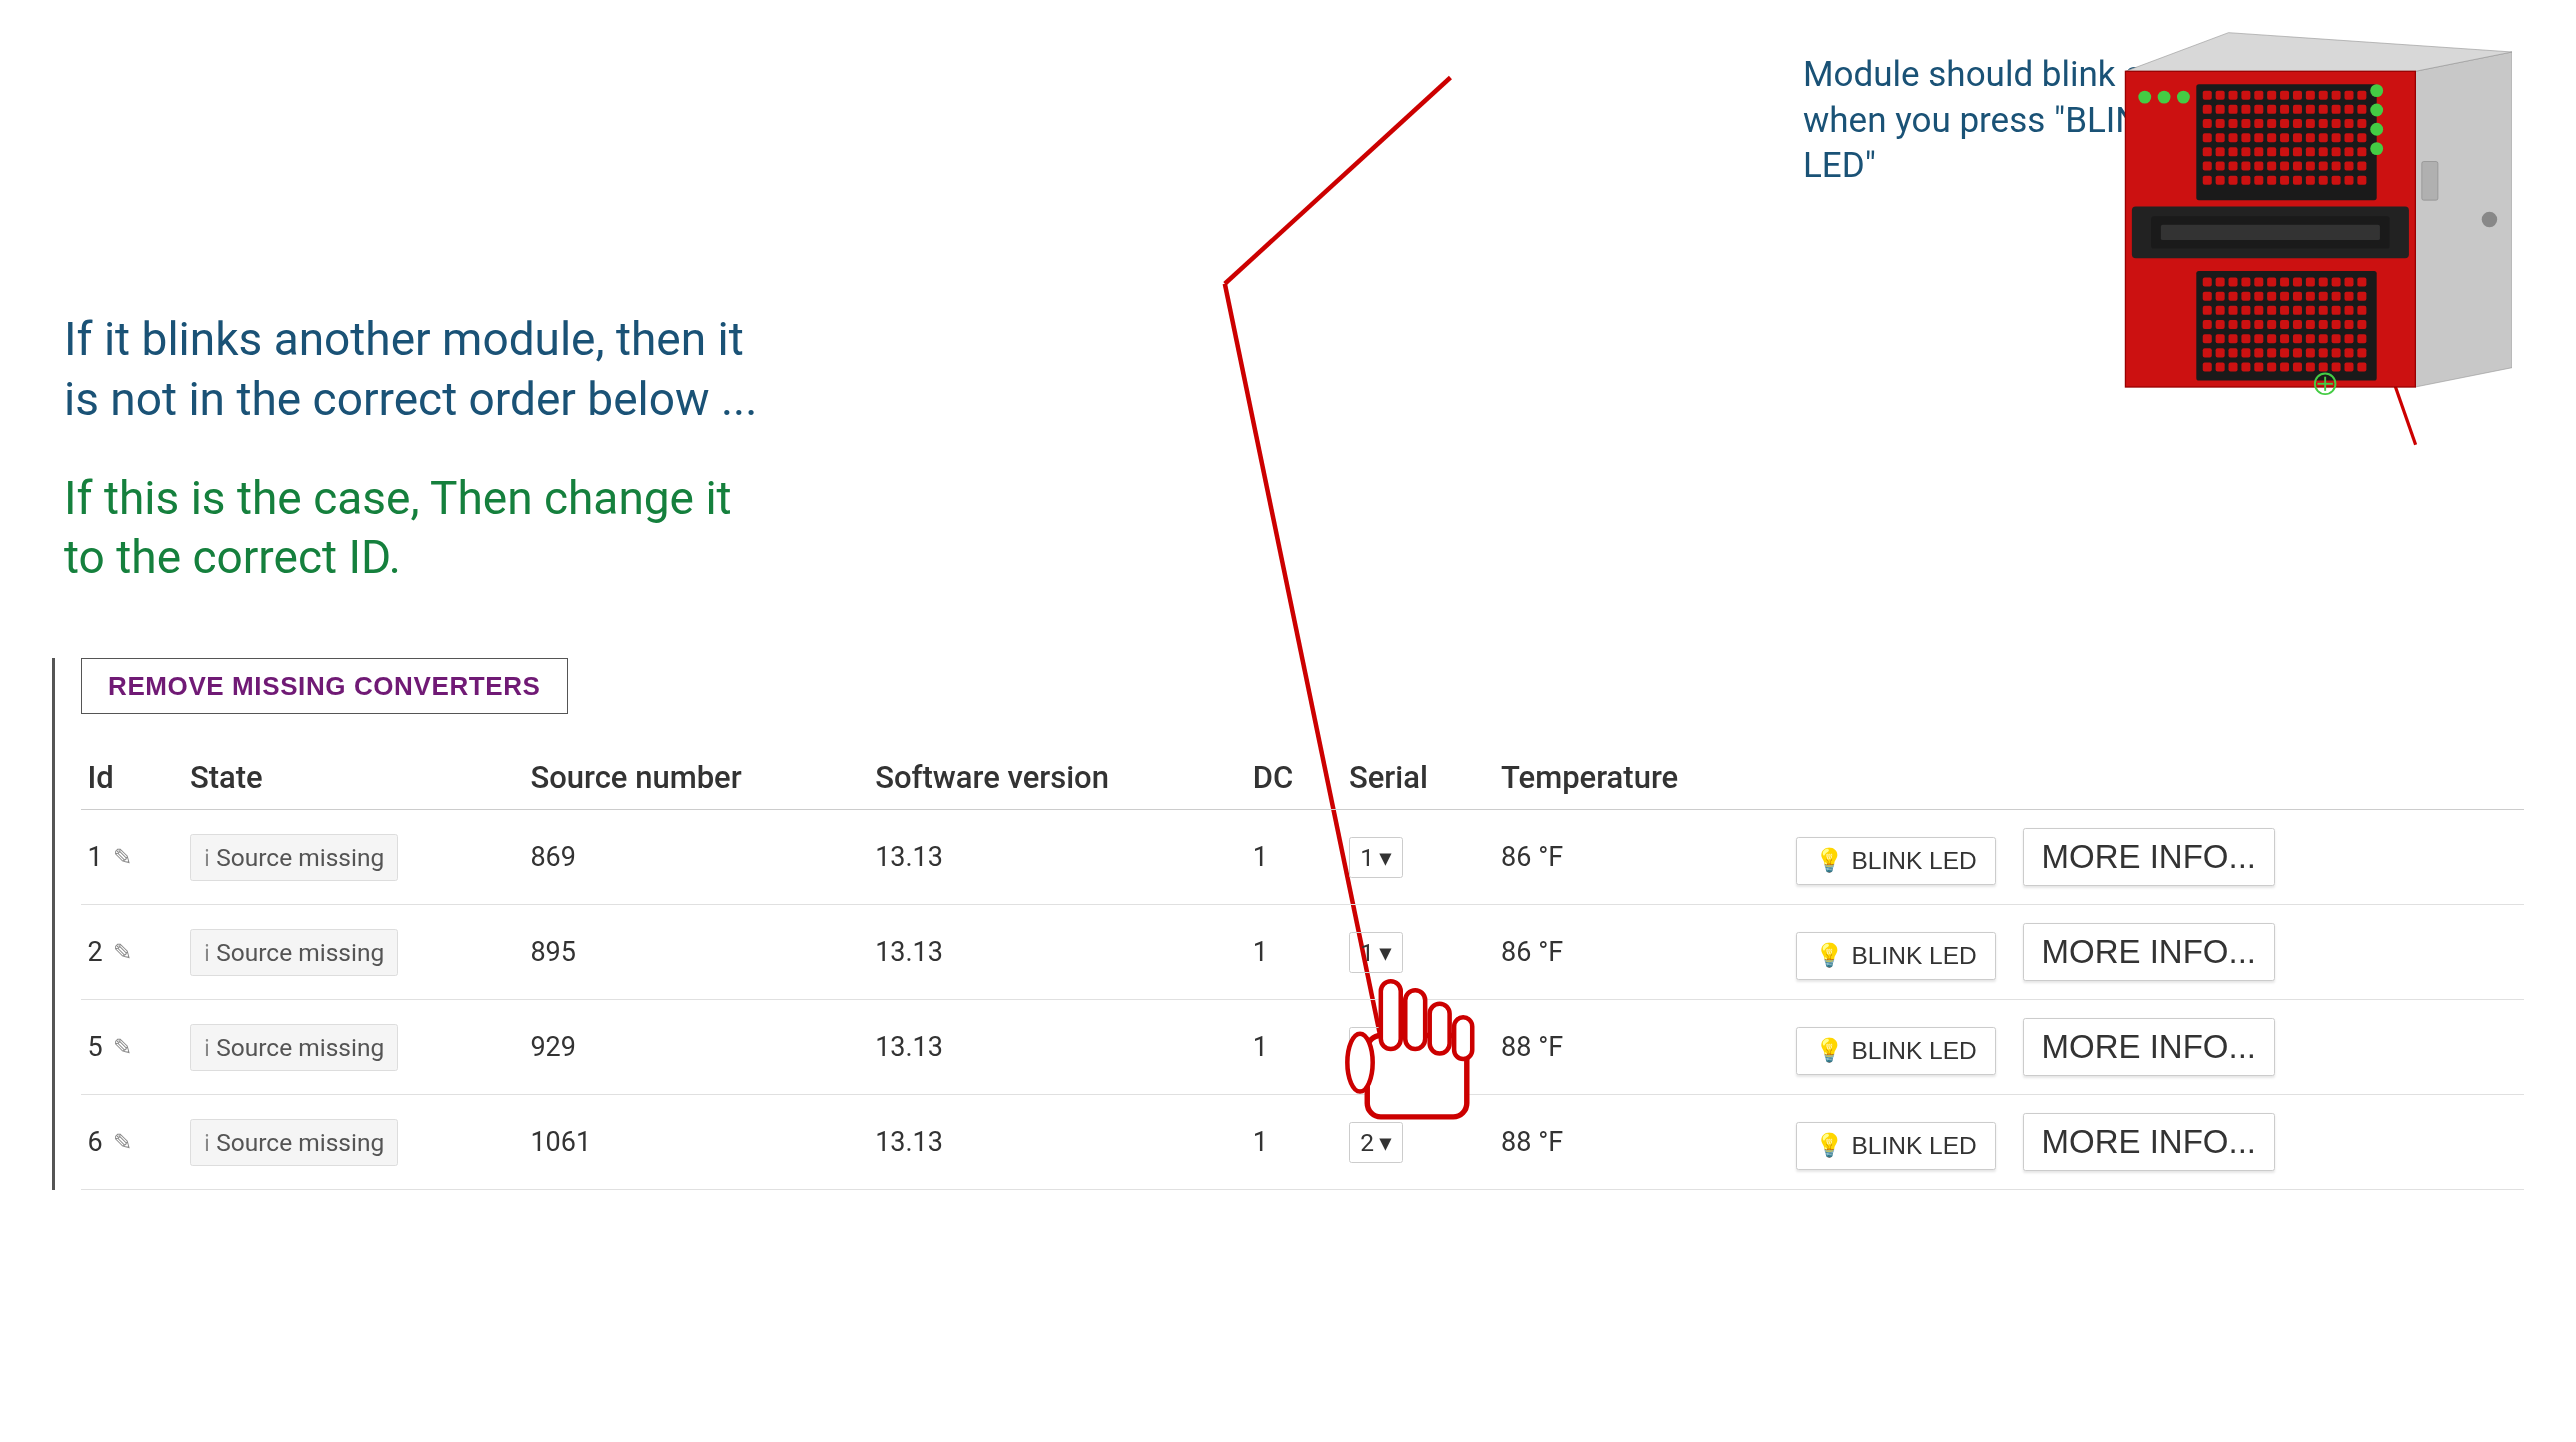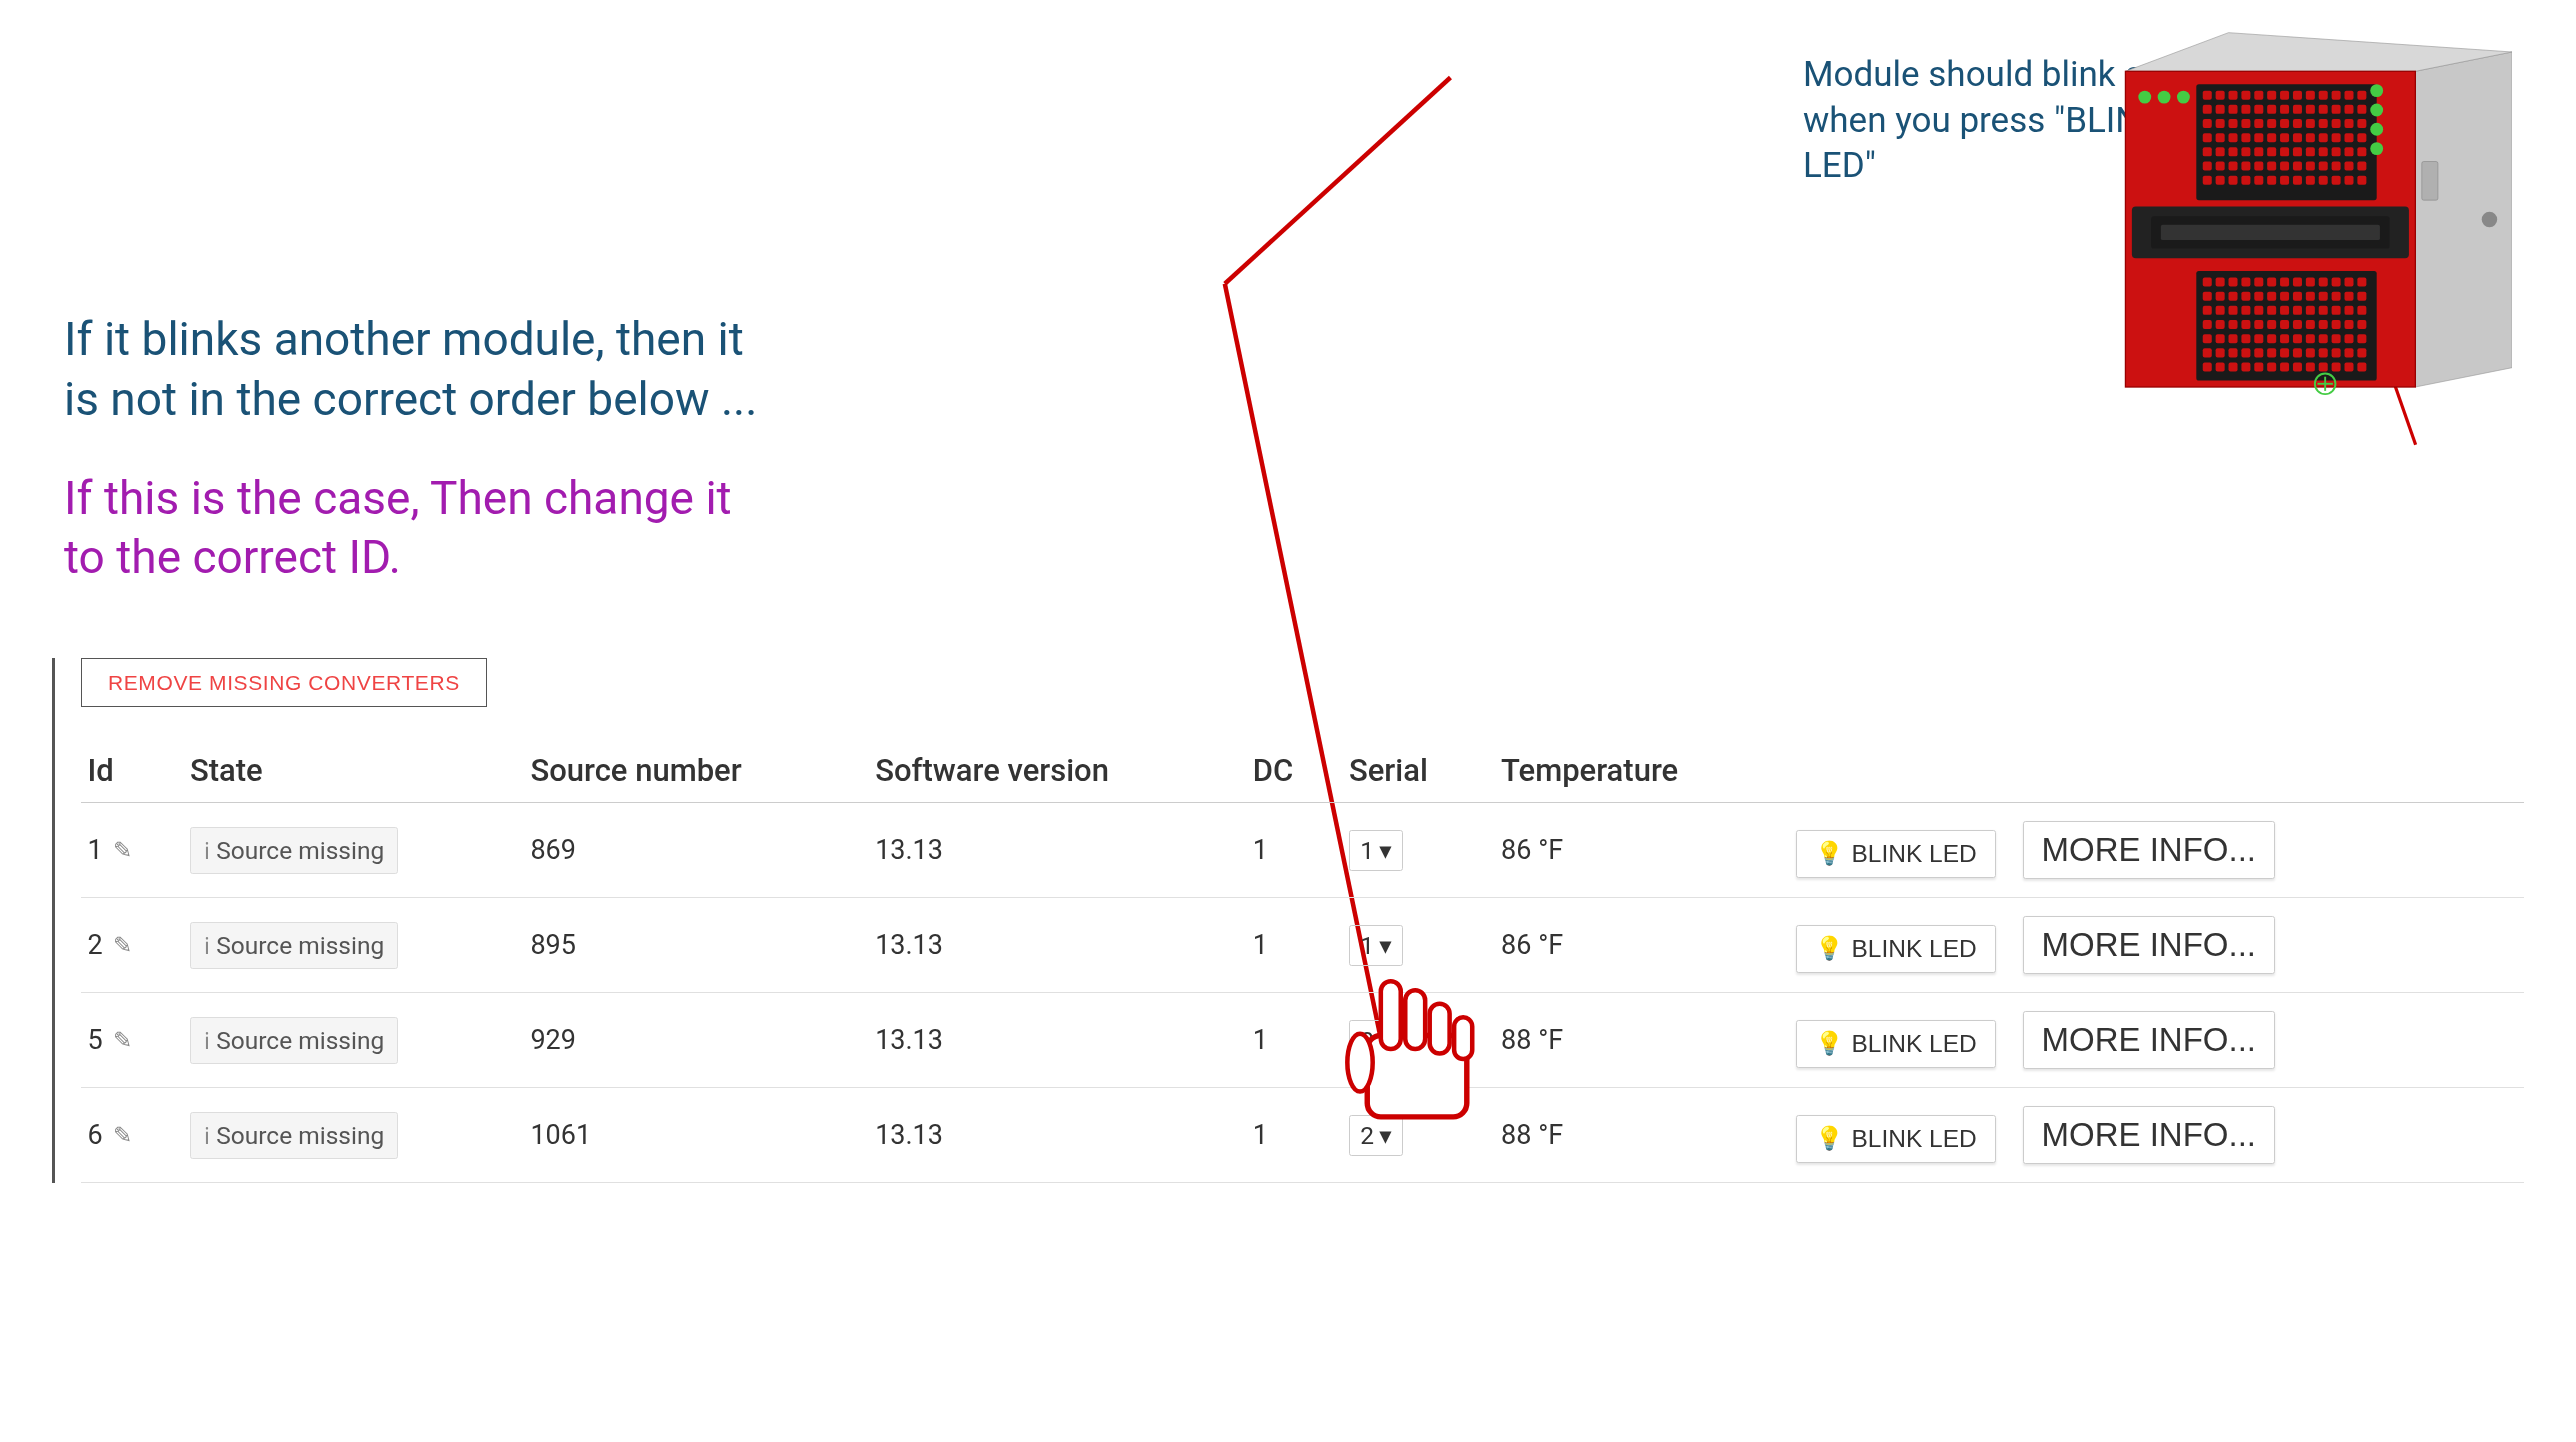--- a/index.html
+++ b/index.html
@@ -30,21 +30,21 @@
     .instruction-line2 {
       font-size: 46px;
       color: #1a5276;
       font-weight: 400;
       line-height: 1.3;
       margin-bottom: 39px;
     }
 
     .instruction-line3 {
       font-size: 46px;
-      color: #a21caf;
+      color: #15803d;
       font-weight: 400;
       line-height: 1.3;
     }
 
     
     .module-area {
       position: absolute;
       top: 26px;
       right: 64px;
       width: 580px;
@@ -89,27 +89,27 @@
       right: 52px;
       border-left: 3.9px solid #555;
       padding-left: 26px;
     }
 
     
     .remove-btn {
       display: inline-block;
       border: 1.3px solid #555;
       padding: 11.6px 26px;
-      font-size: 21px;
-      color: #ef4444;
+      font-size: 26px;
+      color: #701a75;
       background: #fff;
       cursor: pointer;
       letter-spacing: 0.6px;
       margin-bottom: 32px;
-      font-weight: 400;
+      font-weight: 700;
     }
 
     
     .data-table {
       width: 100%;
       border-collapse: collapse;
     }
 
     .data-table th {
       text-align: left;

